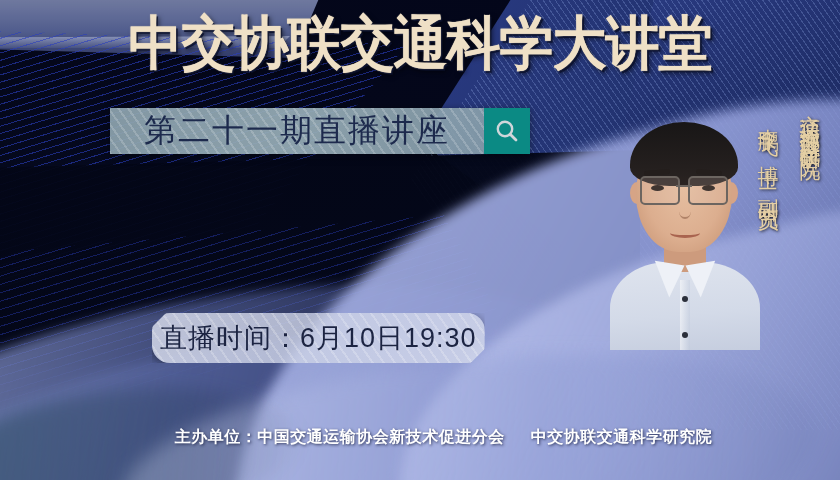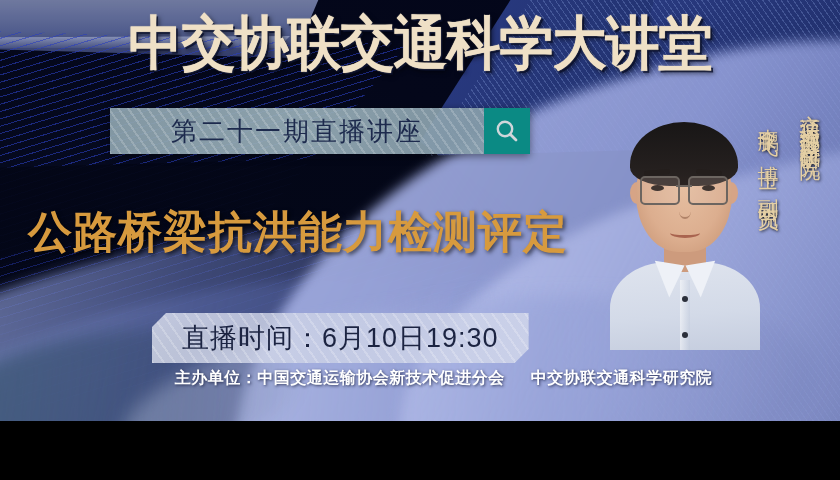--- a/index.html
+++ b/index.html
@@ -3,21 +3,21 @@
 <meta charset="utf-8">
 <style>
   html, body {
     margin: 0;
     padding: 0;
     background: #000;
   }
   .poster {
     position: relative;
     width: 840px;
-    height: 421px;
+    height: 480px;
     overflow: hidden;
     font-family: "Liberation Sans", "DejaVu Sans", sans-serif;
     background: #050a24;
   }
 
   
   .bg-base {
     position: absolute;
     inset: 0;
     background:
@@ -210,21 +210,21 @@
     inset: 0;
     background: repeating-linear-gradient(
       55deg,
       rgba(255,255,255,0.18) 0px,
       rgba(255,255,255,0.18) 2px,
       rgba(255,255,255,0) 2px,
       rgba(255,255,255,0) 8px);
   }
   .episode-bar .label span {
     position: relative;
-    font-size: 26px;
+    font-size: 32px;
     letter-spacing: 2px;
     color: #1d2a4d;
     font-weight: normal;
   }
   .search-btn {
     width: 46px;
     background: #0b8a84;
     display: flex;
     align-items: center;
     justify-content: center;
@@ -244,27 +244,28 @@
     text-shadow: 2px 2px 4px rgba(0,0,0,0.6);
     white-space: nowrap;
   }
 
   
   .time-badge {
     position: absolute;
     left: 152px;
     top: 313px;
     height: 50px;
-    padding: 0 30px;
+    padding: 0 8px;
     display: flex;
     align-items: center;
     background: linear-gradient(100deg, rgba(222,226,240,0.80) 0%, rgba(204,210,230,0.80) 45%, rgba(214,219,236,0.78) 100%);
     clip-path: polygon(14px 0%, 100% 0%, 100% calc(100% - 14px), calc(100% - 14px) 100%, 0% 100%, 0% 14px);
     box-shadow: 0 2px 10px rgba(0,0,0,0.4);
     overflow: hidden;
+    border-radius: 18px;
   }
   .time-badge::before {
     content: "";
     position: absolute;
     inset: 0;
     background: repeating-linear-gradient(
       55deg,
       rgba(255,255,255,0.22) 0px,
       rgba(255,255,255,0.22) 2px,
       rgba(255,255,255,0) 2px,
@@ -472,21 +473,20 @@
     <div class="search-btn">
       <span>
         <svg width="26" height="26" viewBox="0 0 26 26">
           <circle cx="11" cy="11" r="7.2" fill="none" stroke="#cfd6da" stroke-width="2.4"></circle>
           <line x1="16.2" y1="16.2" x2="22" y2="22" stroke="#cfd6da" stroke-width="2.8" stroke-linecap="round"></line>
         </svg>
       </span>
     </div>
   </div>
 
-  <div class="subtitle">公路桥梁抗洪能力检测评定</div>
 
   <div class="time-badge">
     <span>直播时间：6月10日19:30</span>
   </div>
 
   <div class="speaker-photo">
     <div class="sp-shirt"></div>
     <div class="sp-neck"></div>
     <div class="sp-collar-l"></div>
     <div class="sp-collar-r"></div>

